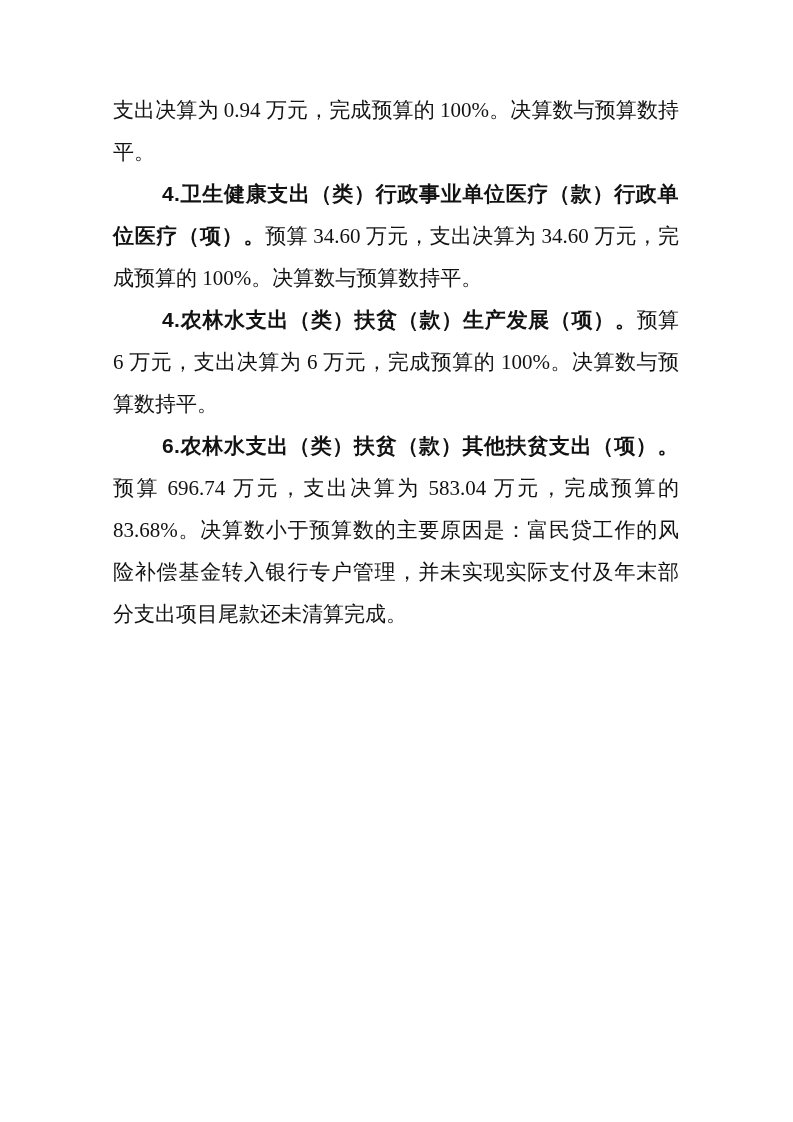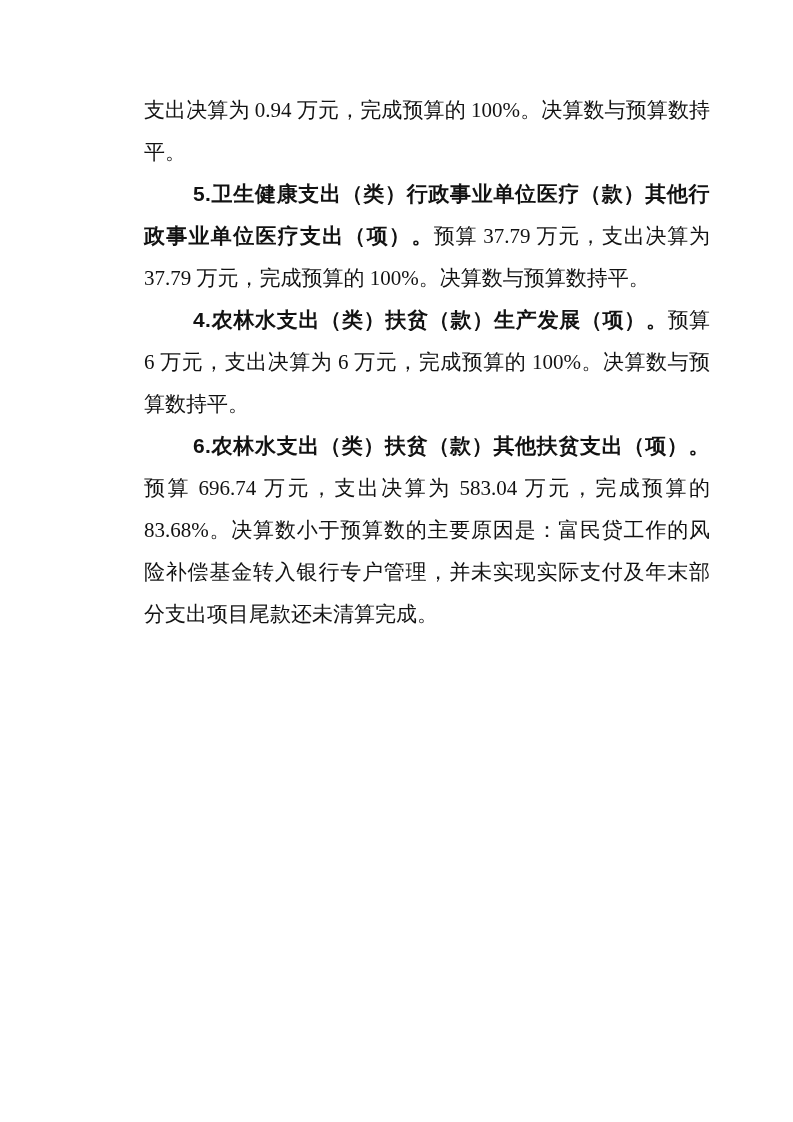--- a/index.html
+++ b/index.html
@@ -16,21 +16,20 @@
   .text-block {
     position: absolute;
     left: 113px;
     top: 89px;
     width: 566px;
     font-family: "Liberation Serif", "DejaVu Serif", serif;
     font-size: 21px;
     line-height: 42px;
     color: #121212;
     text-align: justify;
-    margin-left: 31px;
   }
   .para {
     margin: 0;
     padding: 0;
     text-indent: 2.33em;
   }
   .para.no-indent {
     text-indent: 0;
   }
   .lead {
@@ -43,22 +42,22 @@
   }
 </style>
 </head>
 <body>
 
 <div class="page">
   <div class="text-block">
 
     <p class="para no-indent"><span class="body-text">支出决算为 0.94 万元，完成预算的 100%。决算数与预算数持平。</span></p>
 
+    <p class="para"><span class="lead">4.卫生健康支出（类）行政事业单位医疗（款）行政单位医疗（项）。</span><span class="body-text">预算 34.60 万元，支出决算为 34.60 万元，完成预算的 100%。决算数与预算数持平。</span></p>
 
-    <p class="para"><span class="lead">5.卫生健康支出（类）行政事业单位医疗（款）其他行政事业单位医疗支出（项）。</span><span class="body-text">预算 37.79 万元，支出决算为 37.79 万元，完成预算的 100%。决算数与预算数持平。</span></p>
 
 
     <p class="para"><span class="lead">4.农林水支出（类）扶贫（款）生产发展（项）。</span><span class="body-text">预算 6 万元，支出决算为 6 万元，完成预算的 100%。决算数与预算数持平。</span></p>
 
     <p class="para"><span class="lead">6.农林水支出（类）扶贫（款）其他扶贫支出（项）。</span><span class="body-text">预算 696.74 万元，支出决算为 583.04 万元，完成预算的 83.68%。决算数小于预算数的主要原因是：富民贷工作的风险补偿基金转入银行专户管理，并未实现实际支付及年末部分支出项目尾款还未清算完成。</span></p>
 
 
   </div>
 </div>
 

